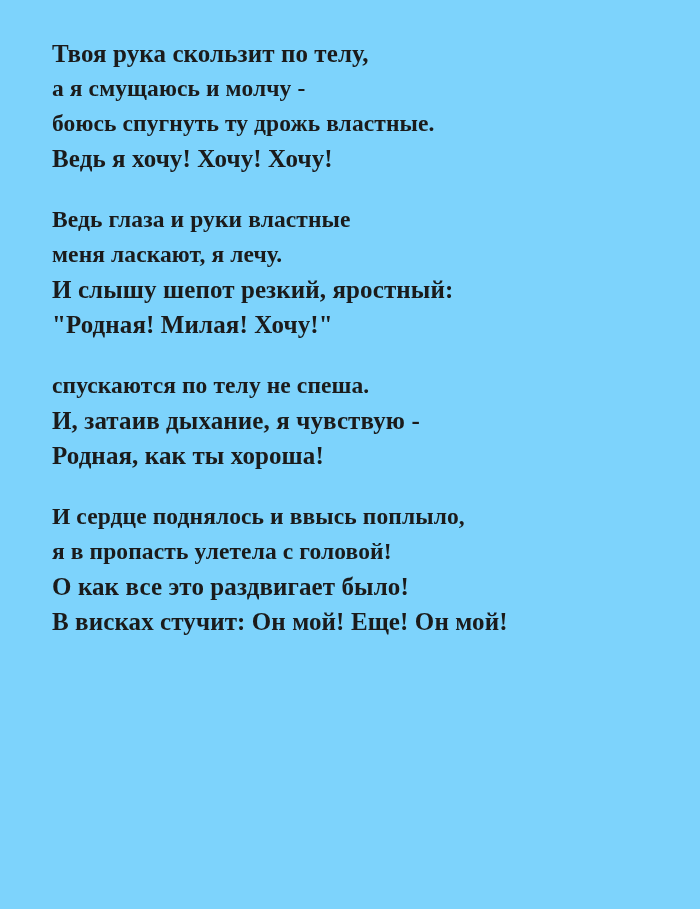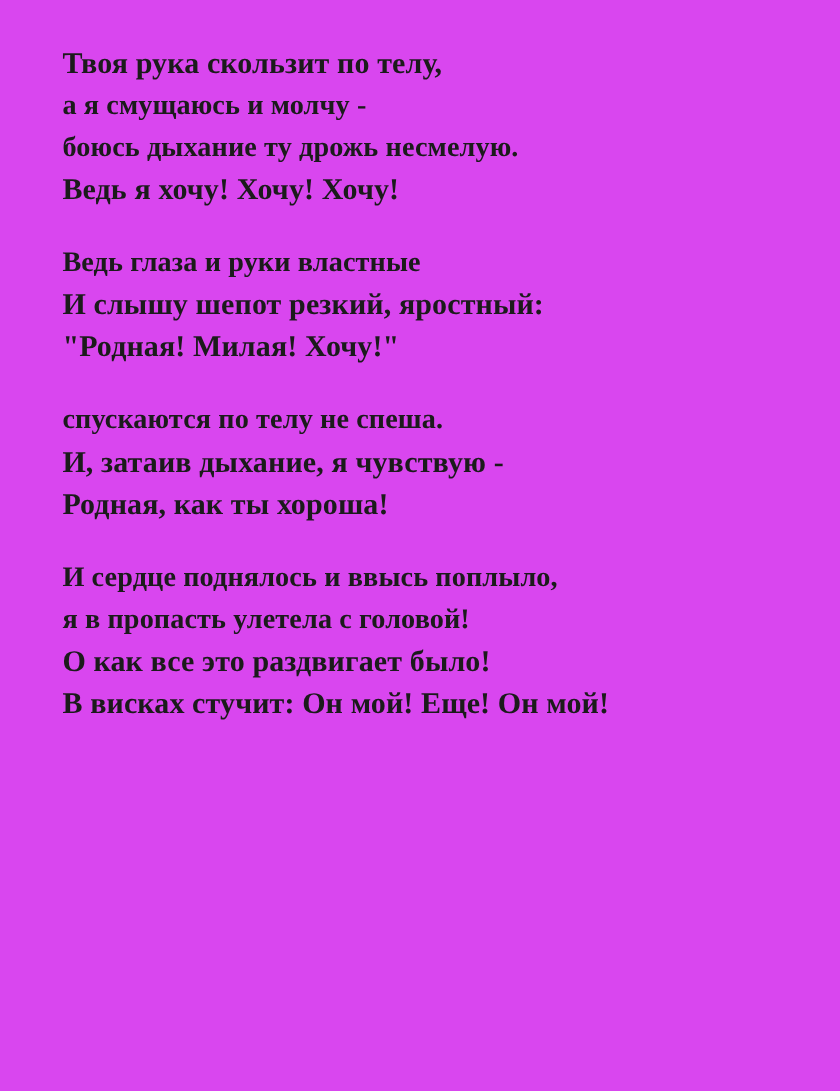--- a/index.html
+++ b/index.html
@@ -12,21 +12,21 @@
     height: 909px;
     font-family: "Liberation Serif", serif;
     color: #1a1a1a;
     overflow: hidden;
   }
   .page {
     width: 700px;
     height: 909px;
     box-sizing: border-box;
     padding: 36px 46px 20px 52px;
-    background: #d946ef;
+    background: #7dd3fc;
   }
   .poem {
     display: block;
   }
   .stanza {
     margin: 0 0 26px 0;
   }
   .stanza:last-child {
     margin-bottom: 0;
   }
@@ -51,26 +51,27 @@
 </style>
 </head>
 <body>
 
 <div class="page">
   <div class="poem">
 
     <div class="stanza">
       <span class="line serif">Твоя рука скользит по телу,</span>
       <span class="line sans">а я смущаюсь и молчу -</span>
-      <span class="line sans">боюсь дыхание ту дрожь несмелую.</span>
+      <span class="line sans">боюсь спугнуть ту дрожь властные.</span>
       <span class="line serif">Ведь я хочу! Хочу! Хочу!</span>
     </div>
 
     <div class="stanza">
       <span class="line sans">Ведь глаза и руки властные</span>
+      <span class="line sans">меня ласкают, я лечу.</span>
       <span class="line serif">И слышу шепот резкий, яростный:</span>
       <span class="line serif">"Родная! Милая! Хочу!"</span>
     </div>
 
     <div class="stanza">
       <span class="line sans">спускаются по телу не спеша.</span>
       <span class="line serif">И, затаив дыхание, я чувствую -</span>
       <span class="line serif">Родная, как ты хороша!</span>
     </div>
 

